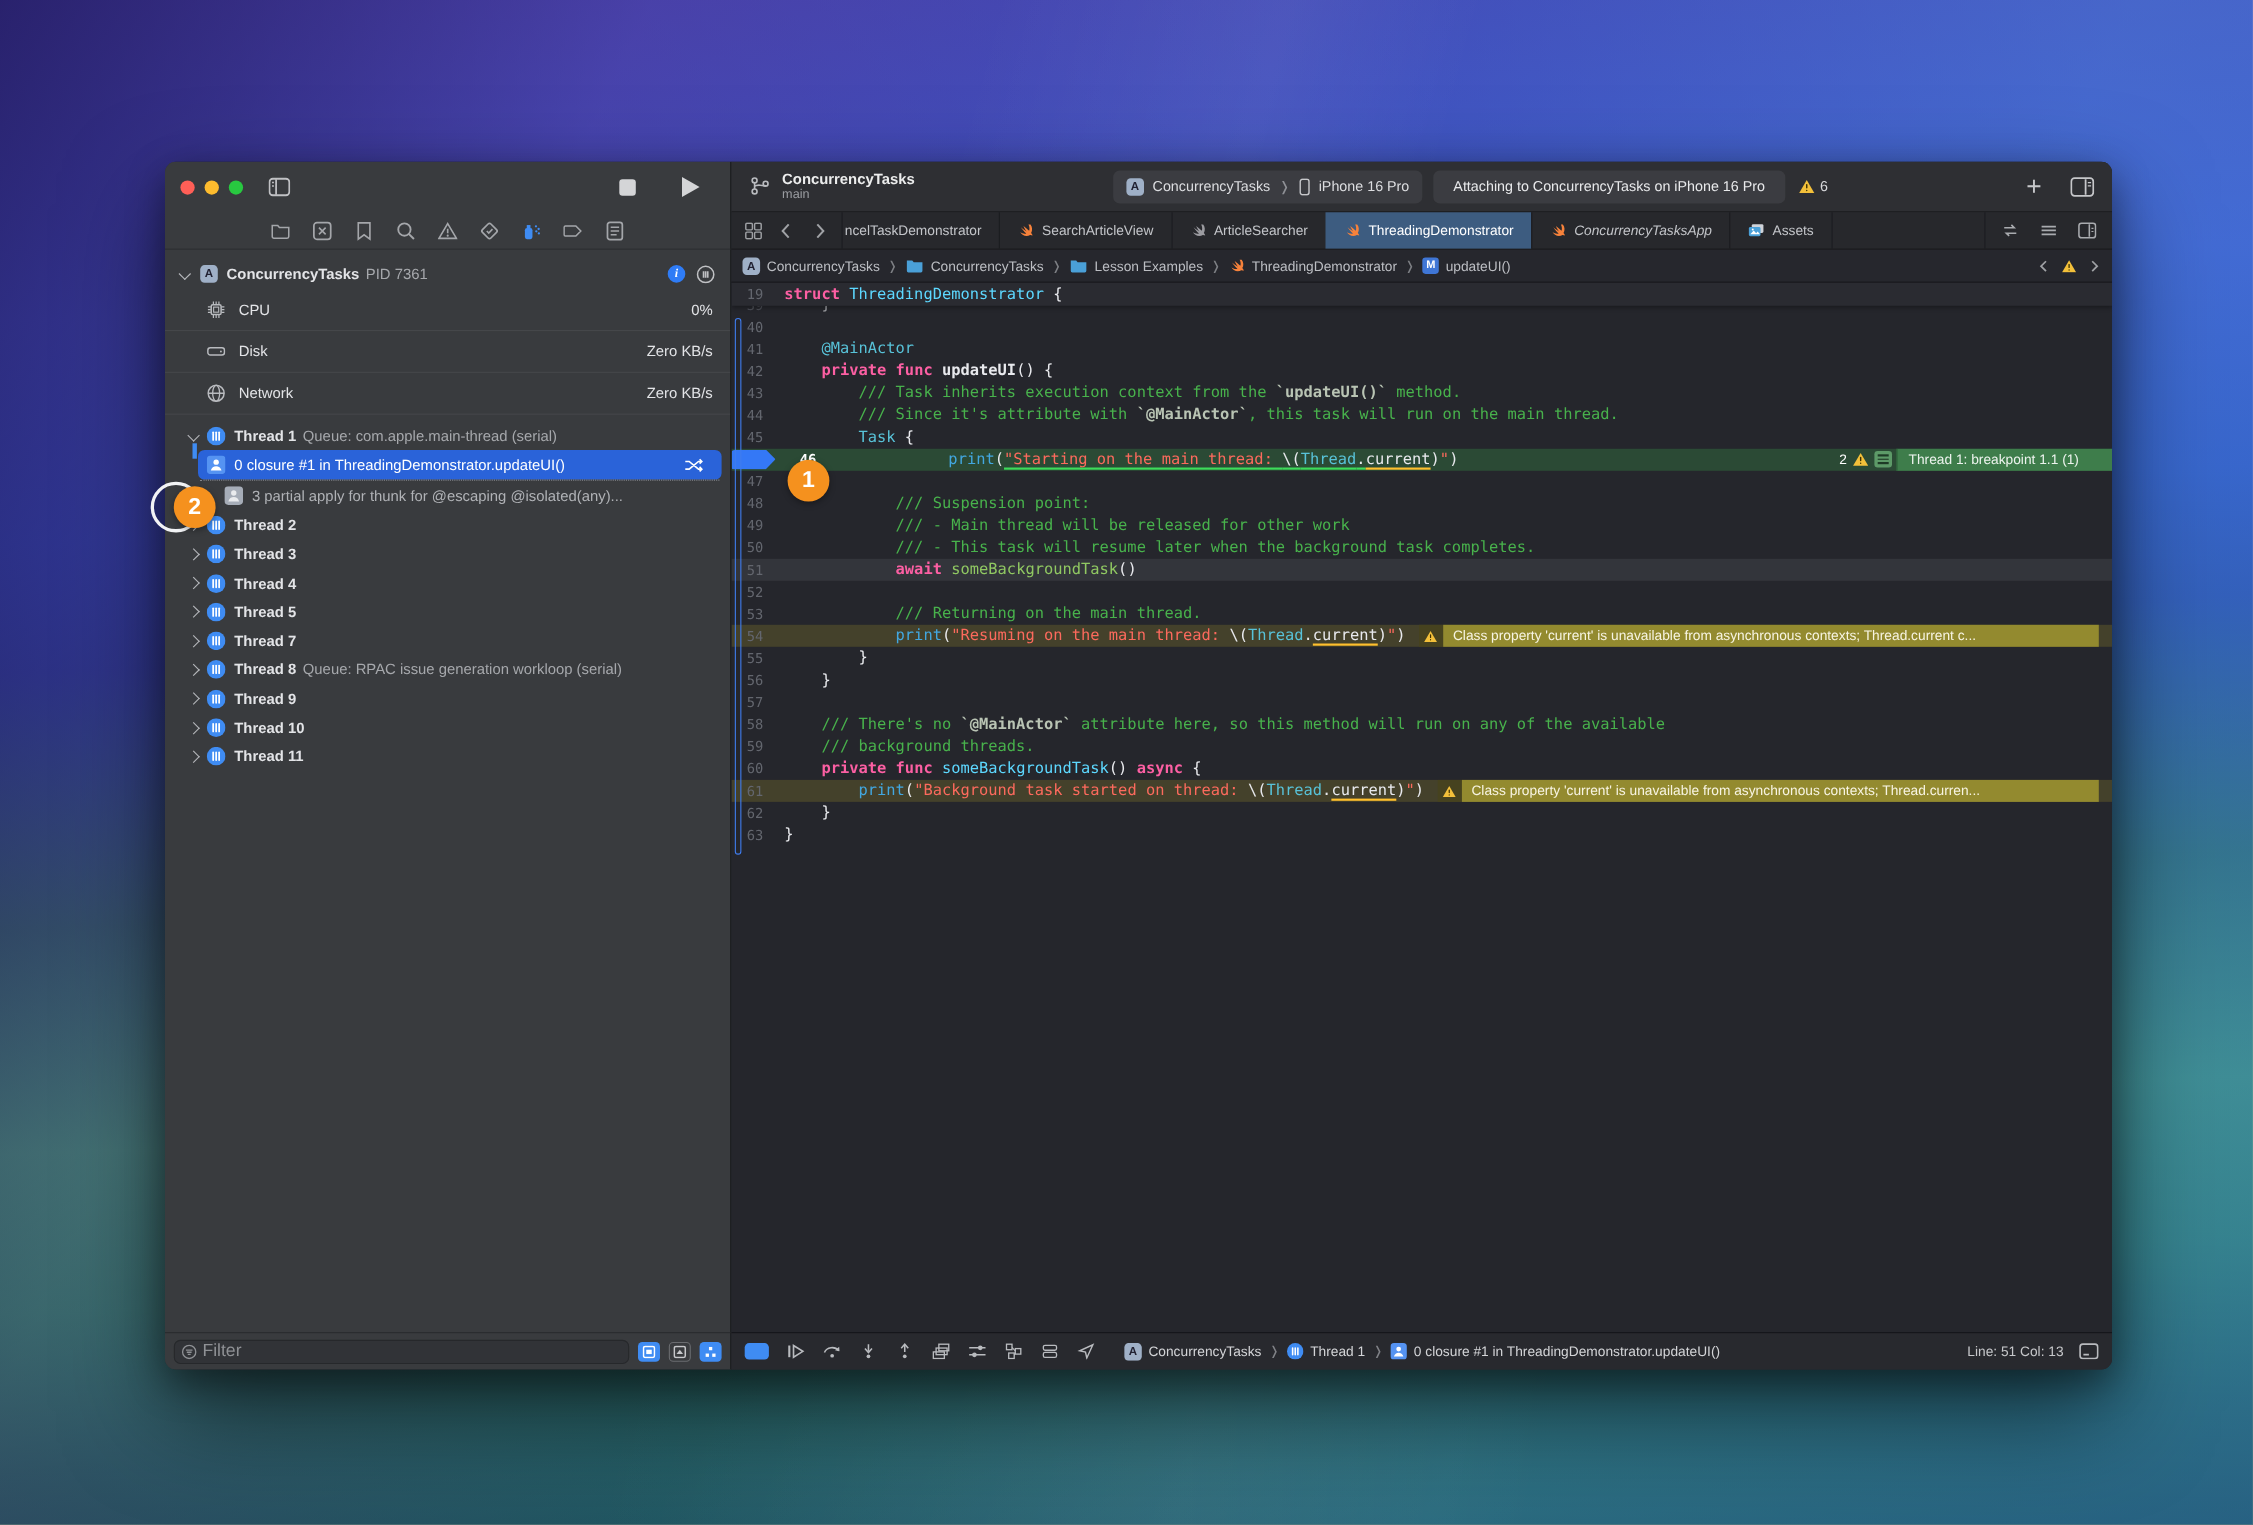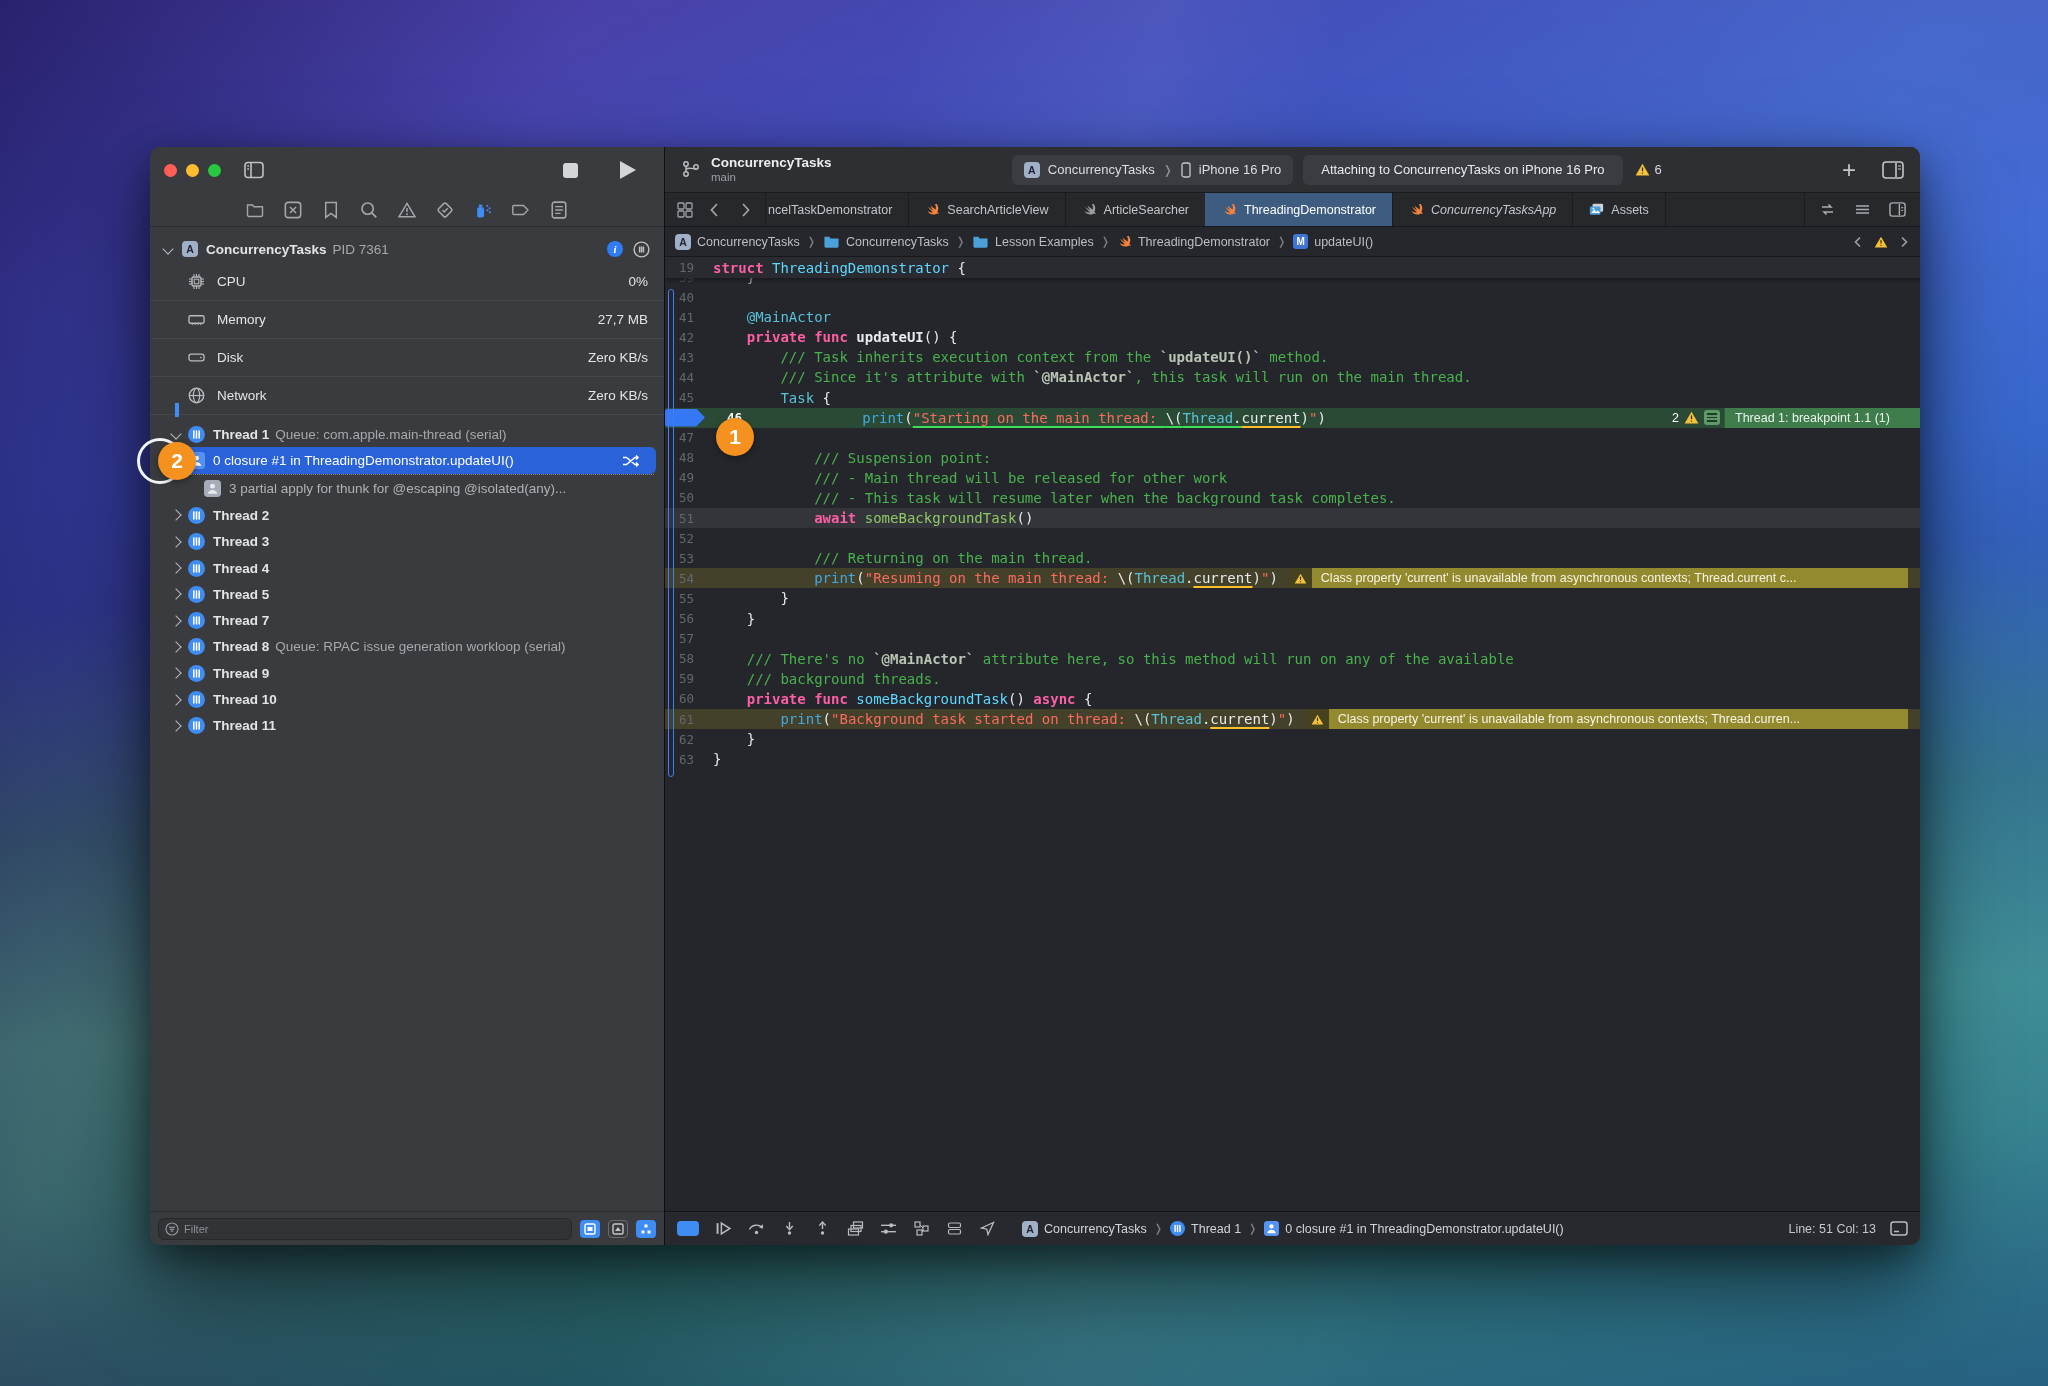--- a/index.html
+++ b/index.html
@@ -52,21 +52,21 @@
 .frame-row { height:27px; margin:0 8px 0 30px; display:flex; align-items:center; padding:0 8px; border-radius:6px; white-space:nowrap; overflow:hidden; }
 .frame-row.selected { background:#2a63d9; color:#fff; }
 .frame-row .ic { width:17px; height:17px; margin-right:8px; flex:none; }
 .frame-row .sp{flex:1}
 .frame-row.dim { color:#b0b2b6; margin-left:46px; }
 .dotted-sep { border-bottom:1px dotted #85878c; margin:0 10px 0 32px; }
 .chev { width:8px; height:8px; border-right:1.8px solid #b6b8bc; border-bottom:1.8px solid #b6b8bc; transform:rotate(-45deg); flex:none; }
 .chev.down { transform:rotate(45deg); }
 .nav-filterbar { height:34px; flex:none; border-top:1px solid #2a2c2e; display:flex; align-items:center; padding:0 8px; gap:8px; }
 .filter-field { flex:1; height:22px; background:#313337; border:1px solid #26282b; border-radius:6px; display:flex; align-items:center; padding:0 6px; }
-.filter-field input { background:transparent; border:none; outline:none; color:#d8d9db; font-size:11px; width:100%; font-family:"Liberation Sans",sans-serif; }
+.filter-field input { background:transparent; border:none; outline:none; color:#d8d9db; font-size:16px; width:100%; font-family:"Liberation Sans",sans-serif; }
 .filter-field input::placeholder { color:#8f9195; }
 .filter-field .ic { width:14px; height:14px; color:#8f9195; margin-right:5px; flex:none; }
 .flagbtn { width:20px; height:18px; border-radius:4px; display:flex; align-items:center; justify-content:center; flex:none; }
 .flagbtn.blue { background:#3f8cf3; color:#fff; }
 .flagbtn.gray { background:transparent; color:#c7c8cb; border:1px solid #6a6c70; }
 .flagbtn svg{width:12px;height:12px}
 
 
 .ed { flex:1; display:flex; flex-direction:column; background:#25262c; min-width:0; }
 .ed-toolbar { height:46px; flex:none; background:#2e2f33; display:flex; align-items:center; padding:0 16px; border-bottom:1px solid #1b1c1f; }
@@ -270,35 +270,20 @@
                   <line x1="1" y1="8.5" x2="3.6" y2="8.5"></line>
                   <line x1="1" y1="11" x2="3.6" y2="11"></line>
                   <line x1="13.4" y1="6" x2="16" y2="6"></line>
                   <line x1="13.4" y1="8.5" x2="16" y2="8.5"></line>
                   <line x1="13.4" y1="11" x2="16" y2="11"></line>
                 </g>
               </svg>
             </span>
             <span>CPU</span>
             <span class="val">0%</span>
-          </div>
-          <div class="gauge">
-            <span class="ic" style="width: 17px; height: 17px; color: rgb(185, 187, 191);">
-              <svg viewBox="0 0 18 14">
-                <rect x="1" y="3" width="16" height="8" rx="1.5" fill="none" stroke="currentColor" stroke-width="1.4"></rect>
-                <g stroke="currentColor" stroke-width="1">
-                  <line x1="4.5" y1="11" x2="4.5" y2="13"></line>
-                  <line x1="7.5" y1="11" x2="7.5" y2="13"></line>
-                  <line x1="10.5" y1="11" x2="10.5" y2="13"></line>
-                  <line x1="13.5" y1="11" x2="13.5" y2="13"></line>
-                </g>
-              </svg>
-            </span>
-            <span>Memory</span>
-            <span class="val">27,7 MB</span>
           </div>
           <div class="gauge">
             <span class="ic" style="width: 17px; height: 17px; color: rgb(185, 187, 191);">
               <svg viewBox="0 0 18 14">
                 <rect x="1" y="3.5" width="16" height="7" rx="2.4" fill="none" stroke="currentColor" stroke-width="1.4"></rect>
                 <circle cx="13.6" cy="7" r=".9" fill="currentColor"></circle>
               </svg>
             </span>
             <span>Disk</span>
             <span class="val">Zero KB/s</span>

